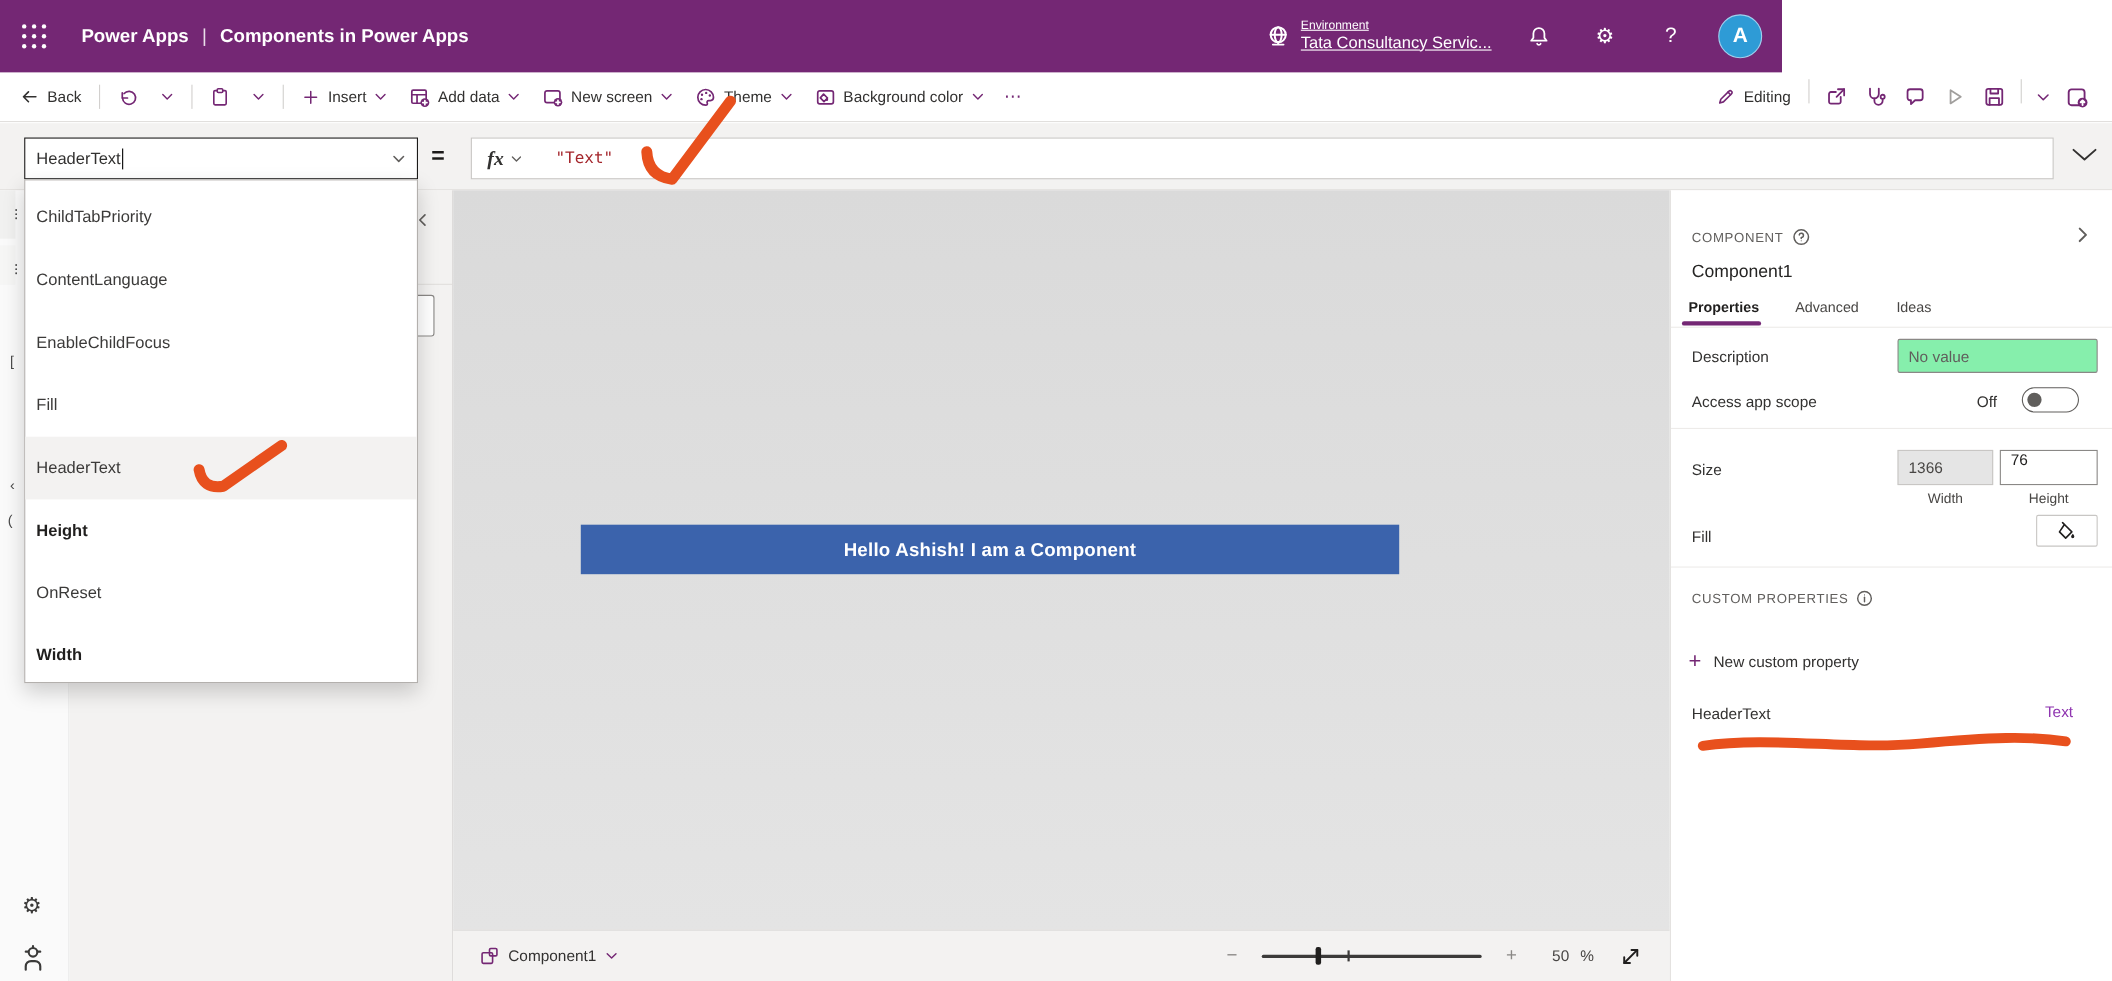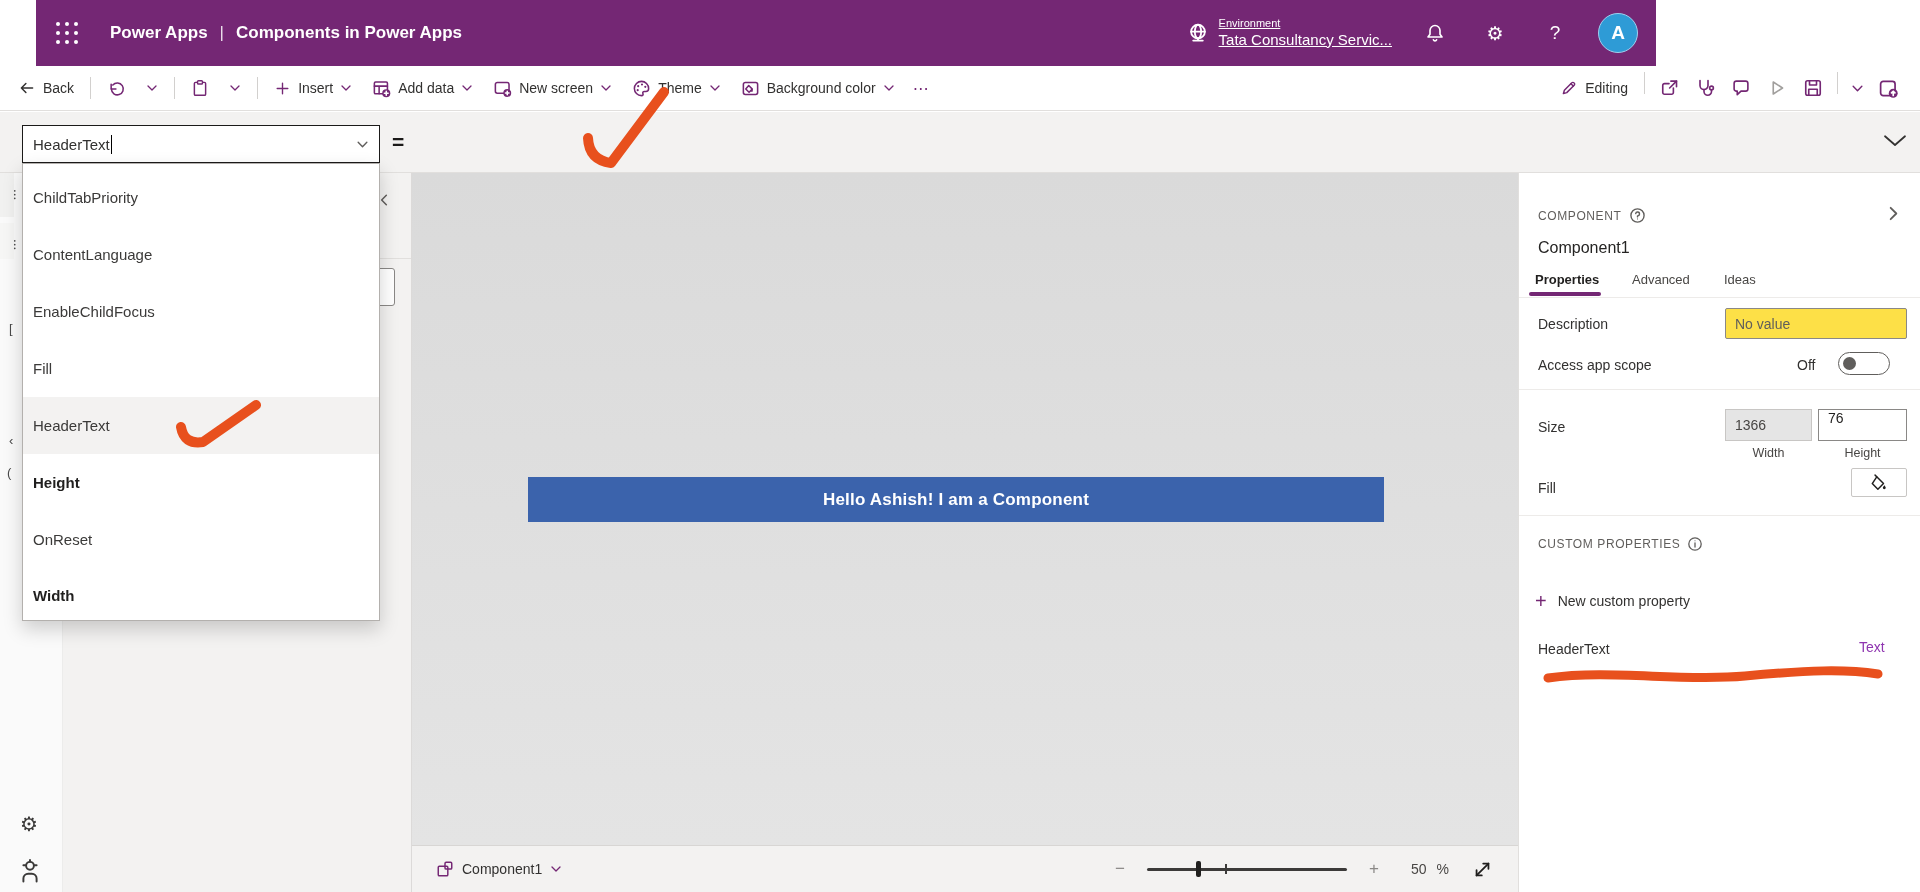--- a/index.html
+++ b/index.html
@@ -5,21 +5,21 @@
   html,body{margin:0;padding:0;background:#fff;}
   *{box-sizing:border-box;}
   #stage{position:relative;width:1920px;height:892px;overflow:hidden;
          font-family:"Liberation Sans",sans-serif;color:#323130;}
   .abs{position:absolute;}
   .icon{display:inline-flex;align-items:center;justify-content:center;flex:none;}
   .icon svg{stroke:currentColor;fill:none;stroke-width:1.3;stroke-linecap:round;stroke-linejoin:round;}
 
   
   #topbar{left:0;top:0;width:1620px;height:66px;background:#742774;color:#fff;
-          display:flex;align-items:center;margin-left:36px;}
+          display:flex;align-items:center;}
   #waffle{width:34px;height:34px;margin-left:14px;display:grid;
           grid-template-columns:repeat(3,5px);grid-template-rows:repeat(3,5px);gap:4px;
           align-content:center;justify-content:center;cursor:pointer;}
   #waffle i{width:4px;height:4px;border-radius:50%;background:#fff;}
   #apptitle{margin-left:26px;font-size:17px;font-weight:700;display:flex;gap:12px;align-items:center;white-space:nowrap;}
   #apptitle .sep{font-weight:400;opacity:.85;}
   #topbar-right{margin-left:auto;display:flex;align-items:center;gap:26px;margin-right:18px;}
   #envblock{display:flex;align-items:center;gap:10px;cursor:pointer;text-decoration:underline;}
   #envtexts{display:flex;flex-direction:column;line-height:1.25;}
   #envlabel{font-size:11px;}
@@ -59,21 +59,21 @@
   .rail-blk{position:absolute;left:0;width:14px;background:#f1f1f0;}
   #rail-gear{left:20px;bottom:56px;font-size:20px;color:#3b3a39;cursor:pointer;}
   #rail-robot{left:18px;bottom:8px;color:#3b3a39;cursor:pointer;}
 
   #treepanel{left:63px;top:173px;width:349px;height:719px;background:#f3f2f1;border-right:1px solid #dcdad9;}
   #tree-collapse{position:absolute;right:20px;top:20px;color:#605e5c;cursor:pointer;}
   #tree-div{position:absolute;left:0;top:85px;width:100%;height:1px;background:#e1dfdd;}
   #tree-search{position:absolute;left:12px;top:95px;width:320px;height:38px;background:#fff;border:1px solid #8a8886;border-radius:3px;}
 
   #canvas{left:412px;top:173px;width:1106px;height:672px;background:linear-gradient(180deg,#dadada 0%,#e0e0e0 60%,#e4e4e4 100%);}
-  #component-bar{position:absolute;left:116px;top:304px;width:856px;height:45px;background:#3b63ac;
+  #component-bar{position:absolute;left:116px;top:304px;width:744px;height:45px;background:#3b63ac;
                  display:flex;align-items:center;justify-content:center;cursor:pointer;}
   #component-bar span{color:#fff;font-weight:700;font-size:17px;letter-spacing:.2px;}
 
   
   #propdropdown{left:22px;top:163px;width:358px;height:458px;background:#fff;border:1px solid #b3b0ad;
                 box-shadow:0 8px 18px rgba(0,0,0,.18);z-index:40;}
   .dd-item{position:absolute;left:0;width:100%;height:57px;display:flex;align-items:center;
            padding-left:10px;font-size:15px;color:#3b3a39;cursor:pointer;}
   .dd-item.hl{background:#f3f2f1;}
   .dd-item.bold{font-weight:700;color:#201f1e;}
@@ -99,21 +99,21 @@
   #rp-header{left:19px;top:34px;font-size:12px;letter-spacing:.6px;color:#605e5c;display:flex;align-items:center;gap:8px;}
   #rp-collapse{right:18px;top:32px;color:#605e5c;cursor:pointer;}
   #rp-name{left:19px;top:66px;font-size:16px;color:#252423;}
   .rp-tab{top:99px;font-size:13px;color:#484644;cursor:pointer;}
   #tab-properties{left:16px;font-weight:700;color:#201f1e;}
   #tab-advanced{left:113px;}
   #tab-ideas{left:205px;}
   #tab-underline{left:10px;top:119px;width:72px;height:3.5px;background:#742774;border-radius:2px;}
   .rp-label{color:#323130;}
   #desc-label{left:19px;top:143px;}
-  #desc-input{left:206px;top:135px;width:182px;height:31px;border:1px solid #8a8886;border-radius:2px;background:#fde047;
+  #desc-input{left:206px;top:135px;width:182px;height:31px;border:1px solid #8a8886;border-radius:2px;background:#86efac;
               display:flex;align-items:center;padding:0 9px;color:#605e5c;cursor:text;}
   #scope-label{left:19px;top:184px;}
   #scope-off{left:278px;top:184px;color:#323130;}
   #toggle{left:319px;top:179px;width:52px;height:23px;border:1px solid #605e5c;border-radius:12px;background:#fff;cursor:pointer;}
   #toggle i{position:absolute;left:4px;top:4px;width:13px;height:13px;border-radius:50%;background:#605e5c;}
   .rp-div{left:0;width:402px;height:1px;background:#edebe9;}
   #size-label{left:19px;top:246px;}
   #width-input{left:206px;top:236px;width:87px;height:32px;border:1px solid #c8c6c4;background:#e5e5e5;
                display:flex;align-items:center;padding:0 9px;color:#484644;}
   #height-input{left:299px;top:236px;width:89px;height:32px;border:1px solid #8a8886;background:#fff;
@@ -363,20 +363,29 @@
     <div id="propbox" class="abs">
       <span>HeaderText</span>
       <span class="caret"></span>
       <span class="icon chev">
         <svg width="13" height="13" viewBox="0 0 12 12">
             <path d="M2 4l4 4 4-4"></path>
           </svg>
       </span>
     </div>
     <span id="equals" class="abs">=</span>
+    <div id="fxbox" class="abs">
+      <span id="fxlabel">fx</span>
+      <span id="fxchev" class="icon chev">
+        <svg width="11" height="11" viewBox="0 0 12 12">
+            <path d="M2 4l4 4 4-4"></path>
+          </svg>
+      </span>
+      <span id="formulatext">"Text"</span>
+    </div>
     <span id="fbexpand" class="abs icon">
       <svg width="30" height="22" viewBox="0 0 24 16" style="stroke-width:1.4;">
           <path d="M4 5l8 7 8-7"></path>
         </svg>
     </span>
   </div>
 
   <div id="leftrail" class="abs">
     <div class="rail-blk" style="top:0;height:44px;"></div>
     <div class="rail-blk" style="top:50px;height:36px;background:#f6f6f5;"></div>

